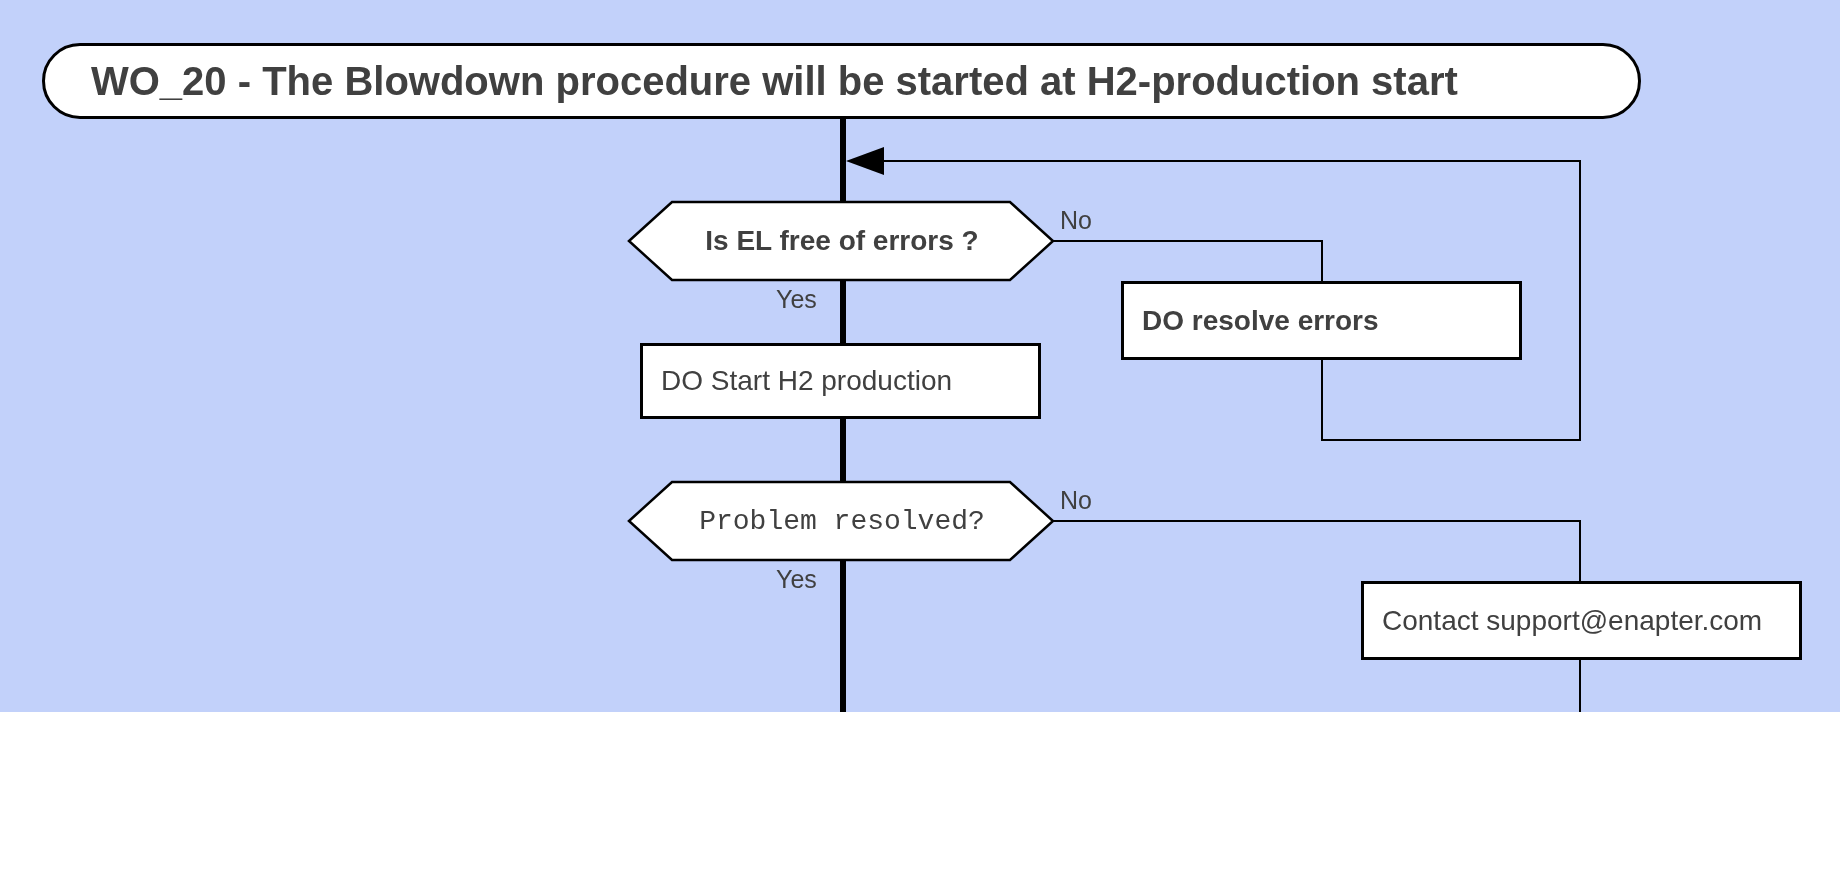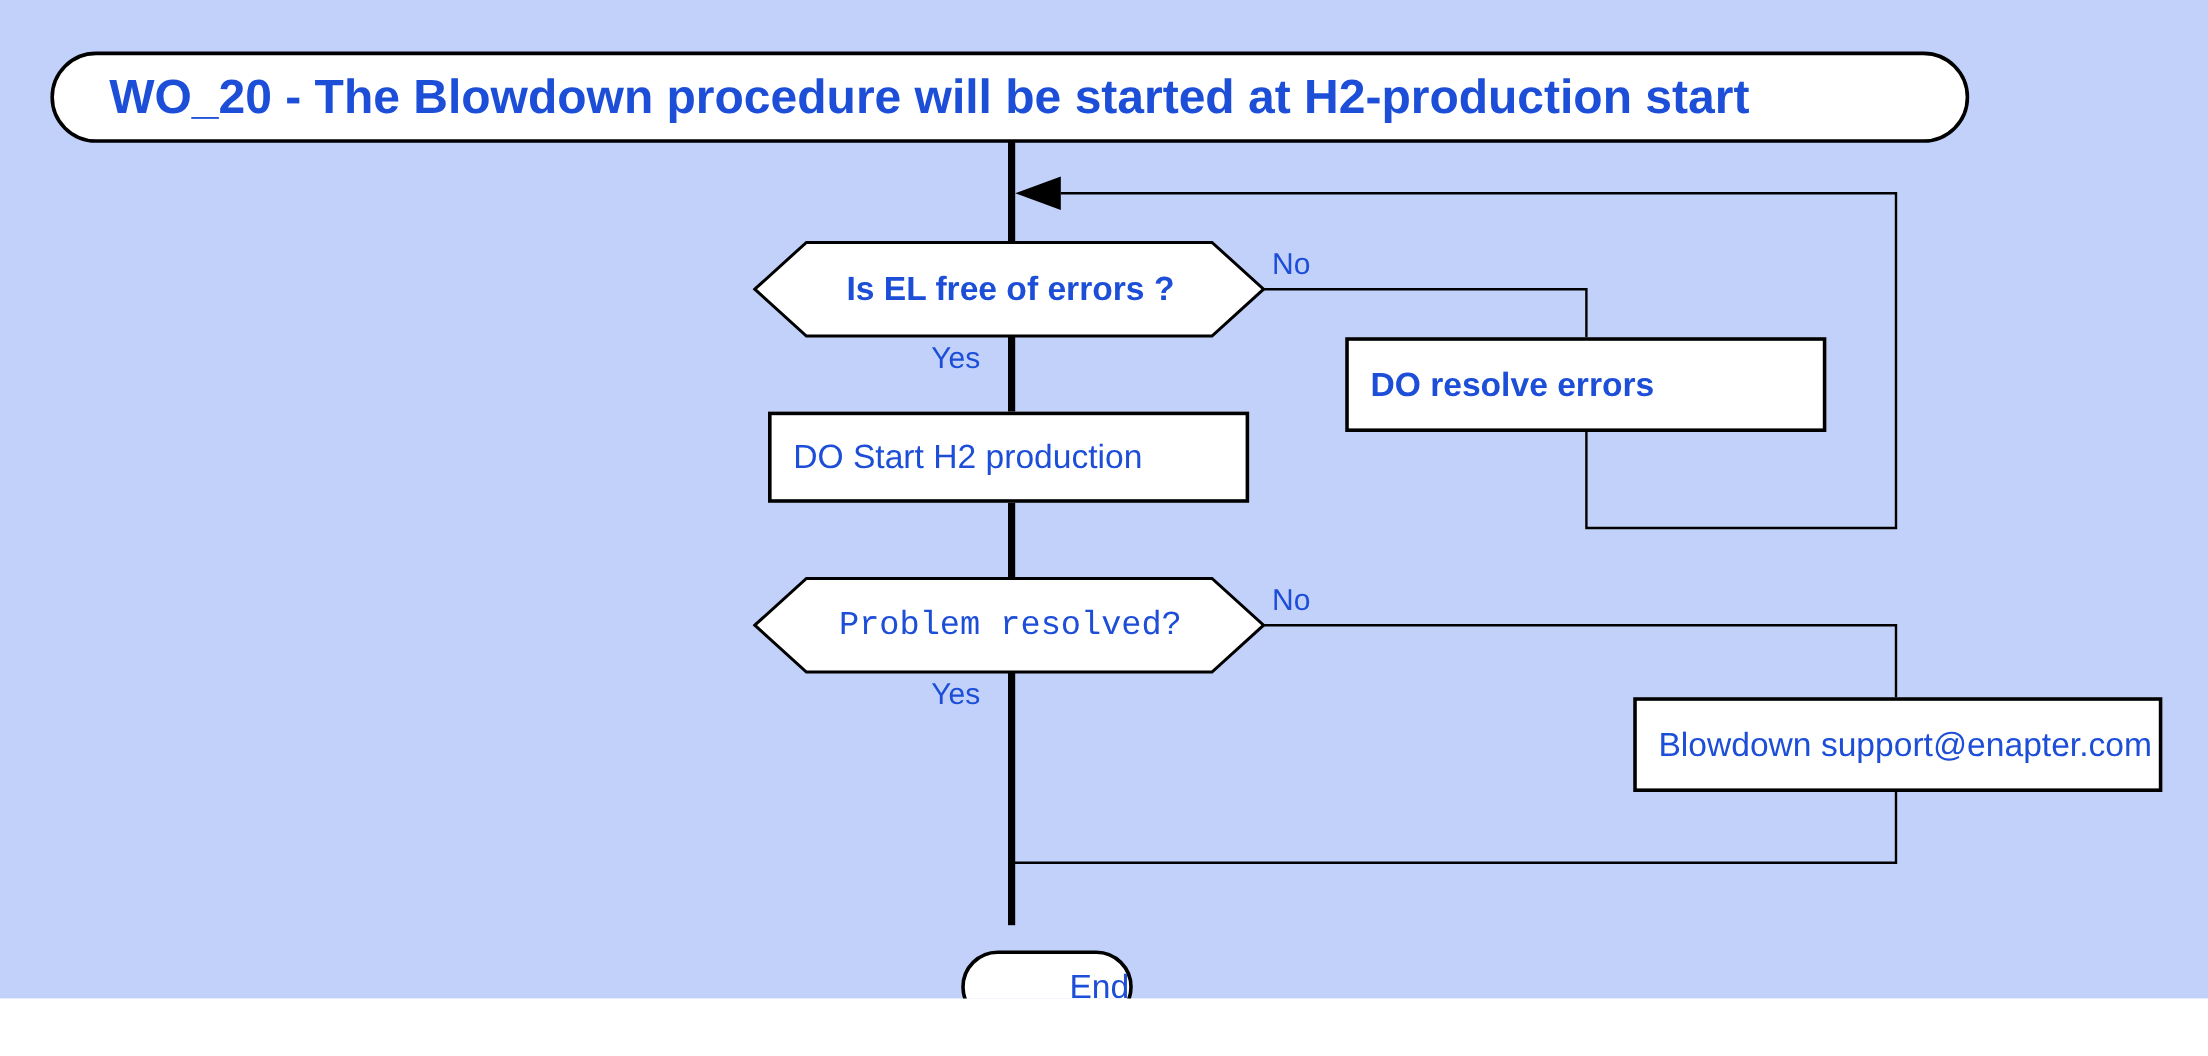--- a/index.html
+++ b/index.html
@@ -1,22 +1,22 @@
 <!DOCTYPE html>
 <html><head>
 <meta charset="utf-8">
 <style>
   html, body { margin: 0; padding: 0; }
   .canvas {
     position: relative;
     width: 1840px;
-    height: 832px;
+    height: 712px;
     background: #c2d1fa;
     font-family: "Liberation Sans", sans-serif;
-    color: #1d4ed8;
+    color: #404040;
     overflow: hidden;
   }
   svg.connectors {
     position: absolute;
     left: 0; top: 0;
     width: 1840px; height: 880px;
   }
   svg.connectors path {
     fill: none;
     stroke: #000;
@@ -129,21 +129,21 @@
   </div>
 
   <div class="hex hex-2">
     <svg width="430" height="86" viewBox="0 0 430 86">
       <polygon points="2,43 45,4 383,4 426,43 383,82 45,82"></polygon>
     </svg>
     <div class="hex-label">Problem resolved?</div>
   </div>
 
   <div class="shape process process-contact">
-    <span>Blowdown support@enapter.com</span>
+    <span>Contact support@enapter.com</span>
   </div>
 
   <div class="shape terminator-end">
     <span>End</span>
   </div>
 
   <div class="edge-label lbl-errors-no">No</div>
   <div class="edge-label lbl-errors-yes">Yes</div>
   <div class="edge-label lbl-resolved-no">No</div>
   <div class="edge-label lbl-resolved-yes">Yes</div>

